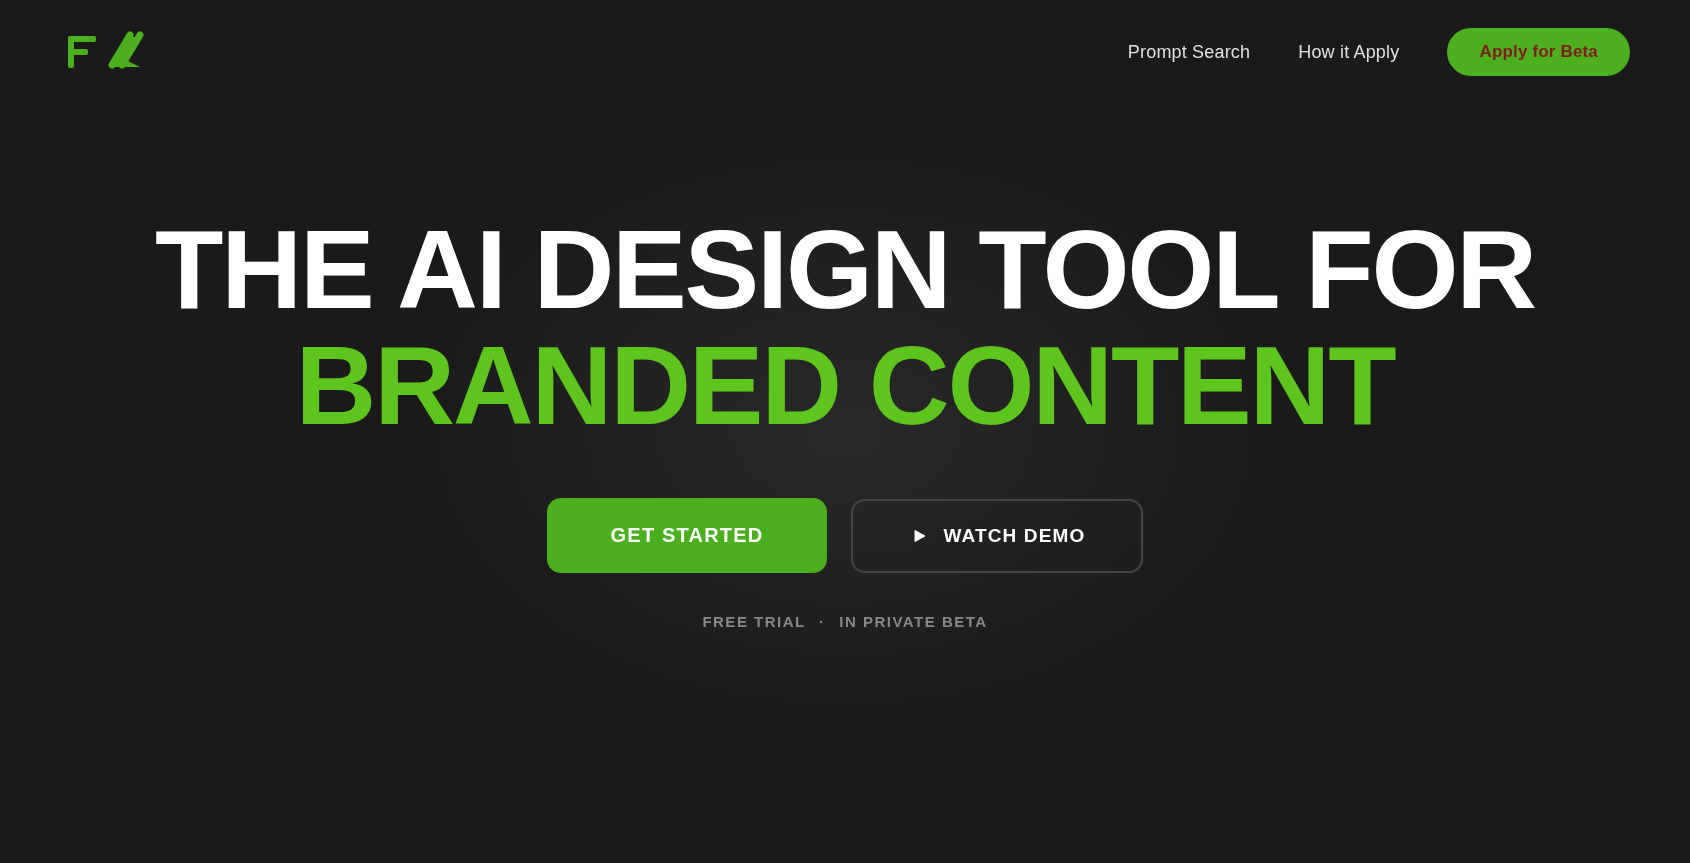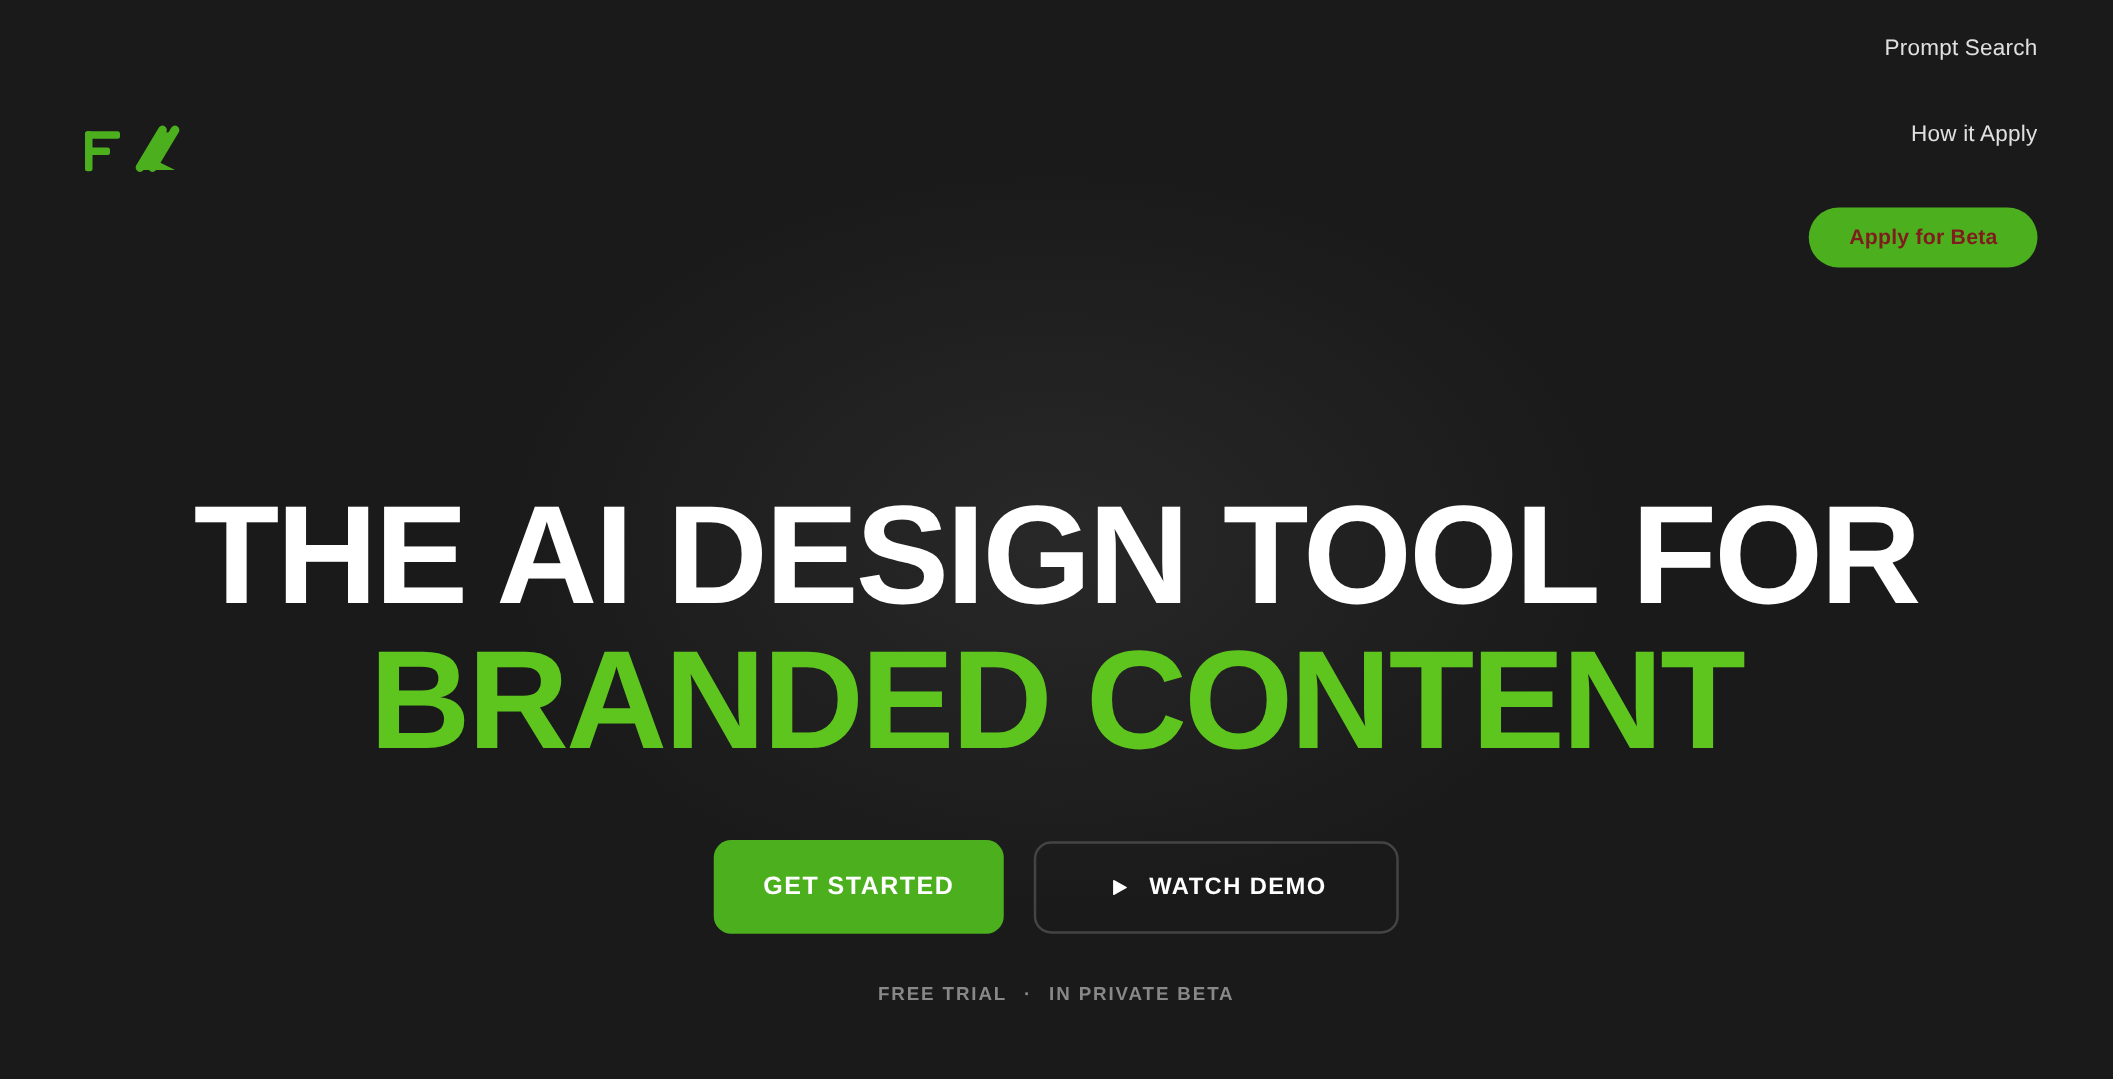--- a/index.html
+++ b/index.html
@@ -42,23 +42,22 @@
       align-items: center;
     }
 
     .logo-icon {
       width: 44px;
       height: 44px;
     }
 
     .nav-links {
       display: flex;
-      align-items: flex-end;
+      align-items: center;
       gap: 48px;
-      flex-direction: column;
     }
 
     .nav-link {
       color: #e0e0e0;
       font-size: 18px;
       font-weight: 500;
       text-decoration: none;
       cursor: pointer;
       letter-spacing: 0.01em;
     }
@@ -88,21 +87,20 @@
     }
 
     .hero-line1 {
       color: #ffffff;
       font-size: 112px;
       font-weight: 900;
       line-height: 1.0;
       letter-spacing: -0.02em;
       text-transform: uppercase;
       margin-bottom: 4px;
-      margin-top: 36px;
     }
 
     .hero-line2 {
       color: #5dc51e;
       font-size: 112px;
       font-weight: 700;
       line-height: 1.0;
       letter-spacing: -0.02em;
       text-transform: uppercase;
       margin-bottom: 56px;
@@ -115,21 +113,21 @@
       margin-bottom: 40px;
     }
 
     .btn-get-started {
       background-color: #4caf1e;
       color: #ffffff;
       font-size: 20px;
       font-weight: 800;
       letter-spacing: 0.06em;
       text-transform: uppercase;
-      padding: 26px 40px;
+      padding: 26px 64px;
       border-radius: 14px;
       border: none;
       cursor: pointer;
     }
 
     .btn-watch-demo {
       background-color: transparent;
       color: #ffffff;
       font-size: 19px;
       font-weight: 800;

